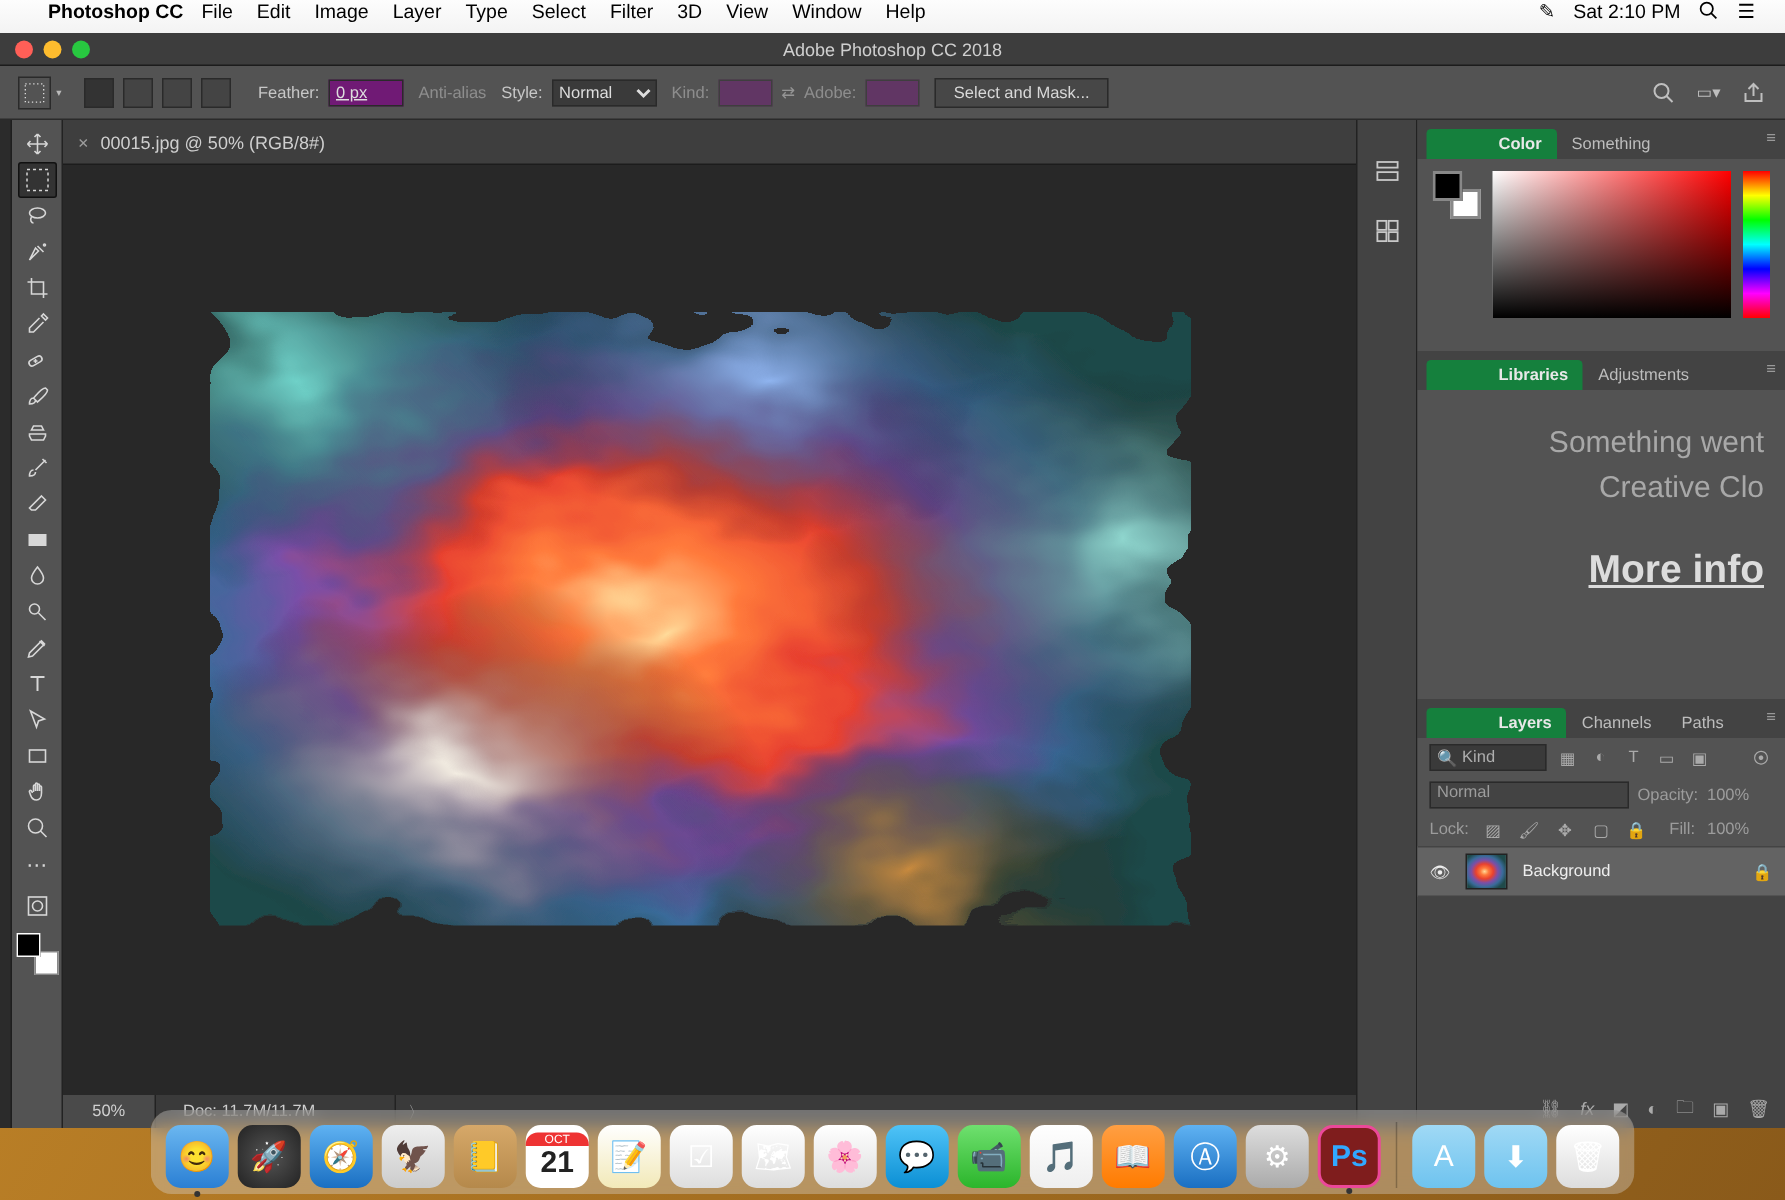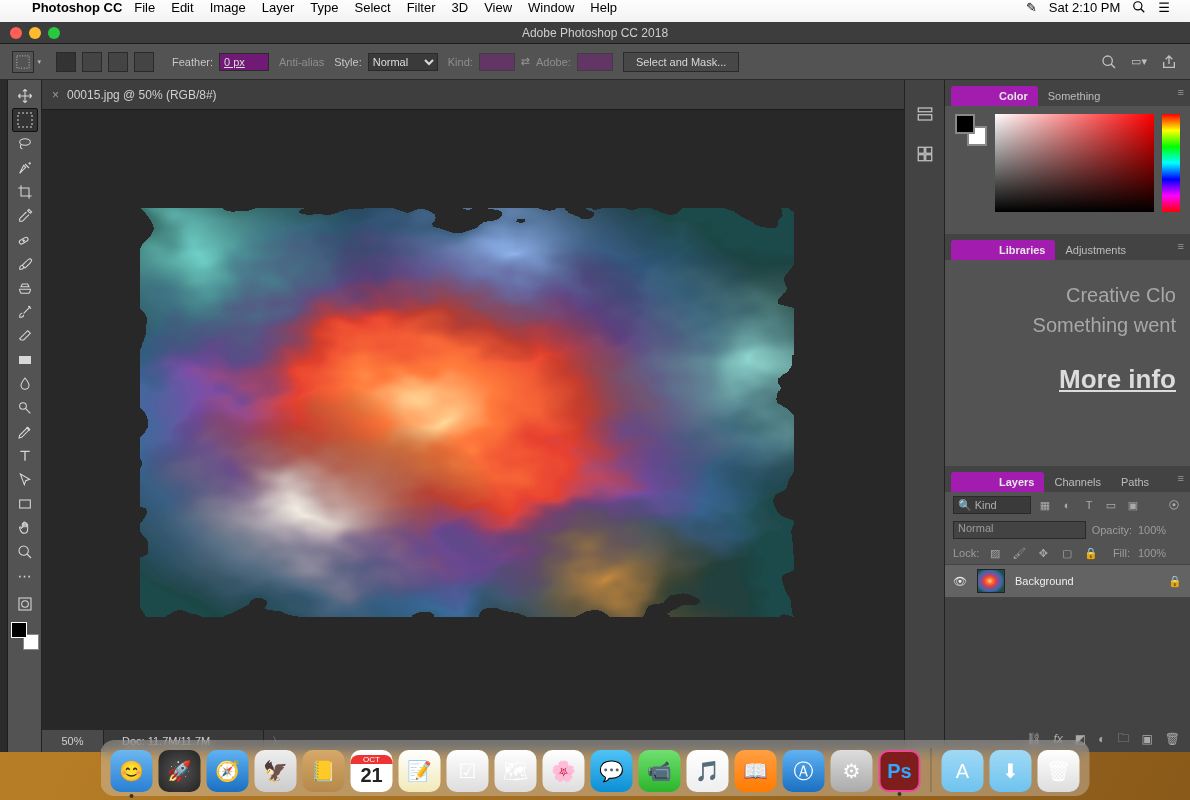--- a/index.html
+++ b/index.html
@@ -59,21 +59,21 @@
 .arrow-right{padding:0 8px; color:#999;}
 
 
 .right-col { width: 40px; background:#434343; display:flex; flex-direction:column; align-items:center; padding-top:22px; gap:16px; border-left:1px solid #222;}
 .right-col .ric{ width:24px;height:24px; display:flex;align-items:center;justify-content:center; color:#c8c8c8; cursor:pointer;}
 
 
 .panels { width: 246px; background:#535353; display:flex; flex-direction:column; border-left:1px solid #222; }
 .panel-tabs { height:26px; display:flex; align-items:flex-end; padding:0 6px; gap:0; position:relative; background:#434343;}
 .ptab { padding:4px 10px; font-size:11px; color:#bdbdbd; cursor:pointer; }
-.ptab.active { background:#a21caf; color:#e8e8e8; font-weight:600; border-top-left-radius:3px;border-top-right-radius:3px;padding-left:48px;}
+.ptab.active { background:#15803d; color:#e8e8e8; font-weight:600; border-top-left-radius:3px;border-top-right-radius:3px;padding-left:48px;}
 .panel-menu{position:absolute; right:6px; top:6px; color:#999; font-size:11px; cursor:pointer;}
 
 .color-panel-body{ height:128px; padding:8px 10px; display:flex; gap:8px; background:#535353;}
 .swatch-stack{position:relative; width:32px;}
 .swatch-stack .fg{position:absolute;width:20px;height:20px;background:#000;border:2px solid #888;top:0;left:0;z-index:2;}
 .swatch-stack .bg{position:absolute;width:20px;height:20px;background:#fff;border:2px solid #888;top:12px;left:12px;}
 .sv-box{flex:1; height:98px; background:linear-gradient(to bottom, rgba(0,0,0,0), #000), linear-gradient(to right, #fff, #ff0000); position:relative;}
 .hue-strip{width:18px;height:98px; background:linear-gradient(to bottom, #ff0000,#ffff00,#00ff00,#00ffff,#0000ff,#ff00ff,#ff0000);}
 
 .lib-section{ min-height:206px; background:#535353; }
@@ -413,22 +413,22 @@
       <div class="hue-strip"></div>
     </div>
 
     <div class="panel-tabs">
       <div class="ptab active">Libraries</div>
       <div class="ptab">Adjustments</div>
       <div class="panel-menu">≡</div>
     </div>
     <div class="lib-section">
       <div class="lib-body">
+        <div>Something went</div>
         <div>Creative Clo</div>
-        <div>Something went</div>
         <a class="more-link">More info</a>
       </div>
     </div>
 
     <div class="panel-tabs">
       <div class="ptab active">Layers</div>
       <div class="ptab">Channels</div>
       <div class="ptab">Paths</div>
       <div class="panel-menu">≡</div>
     </div>

